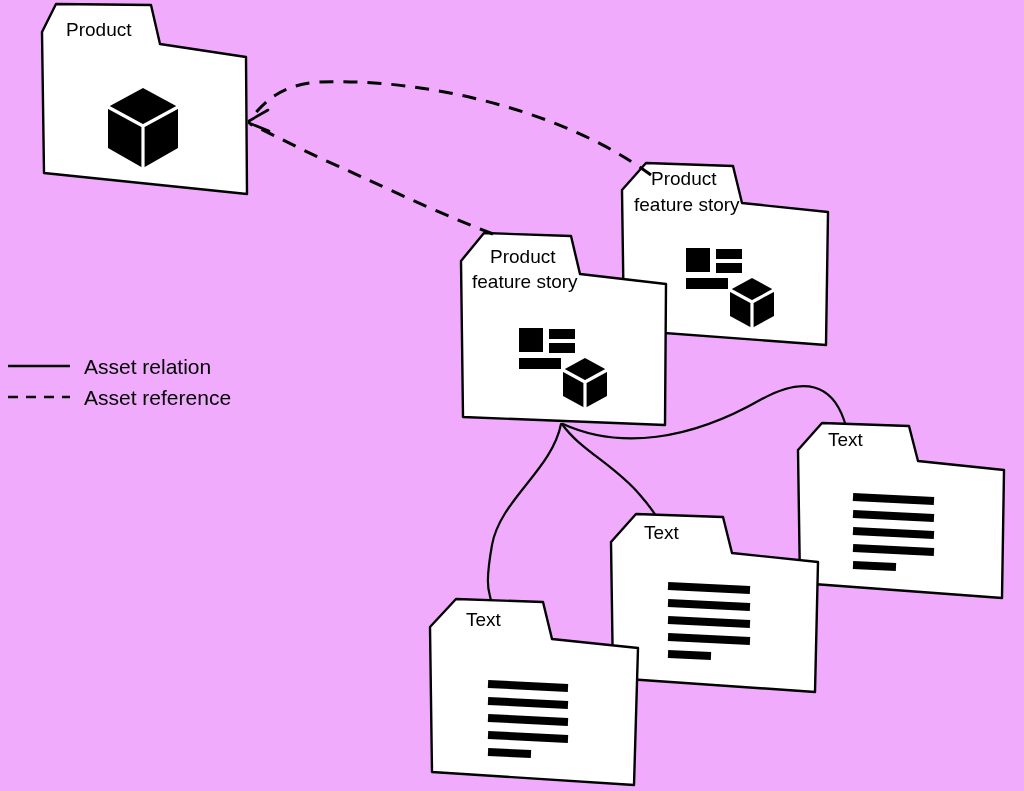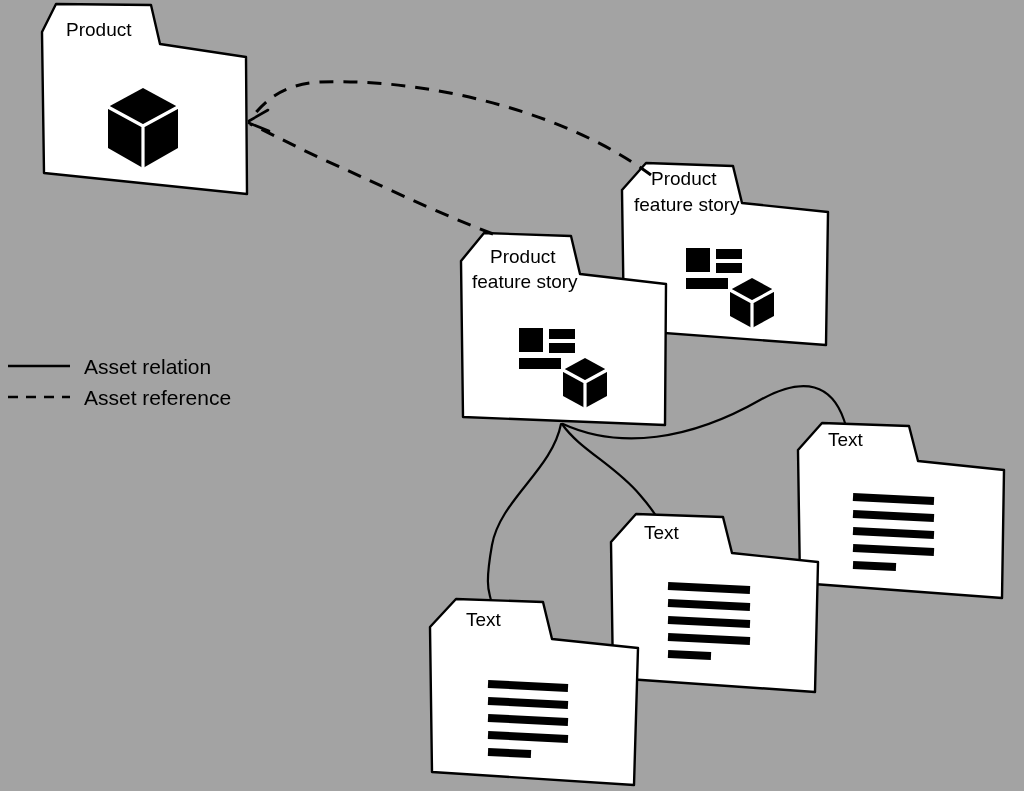--- a/index.html
+++ b/index.html
@@ -11,21 +11,21 @@
   body {
     font-family: "Liberation Sans", sans-serif;
     width: 1024px;
     height: 791px;
     overflow: hidden;
   }
   #diagram-root {
     position: relative;
     width: 1024px;
     height: 791px;
-    background: #a3a3a3;
+    background: #f0abfc;
   }
   svg#diagram-svg {
     position: absolute;
     top: 0;
     left: 0;
     width: 1024px;
     height: 791px;
     display: block;
   }
   .card-outline {

